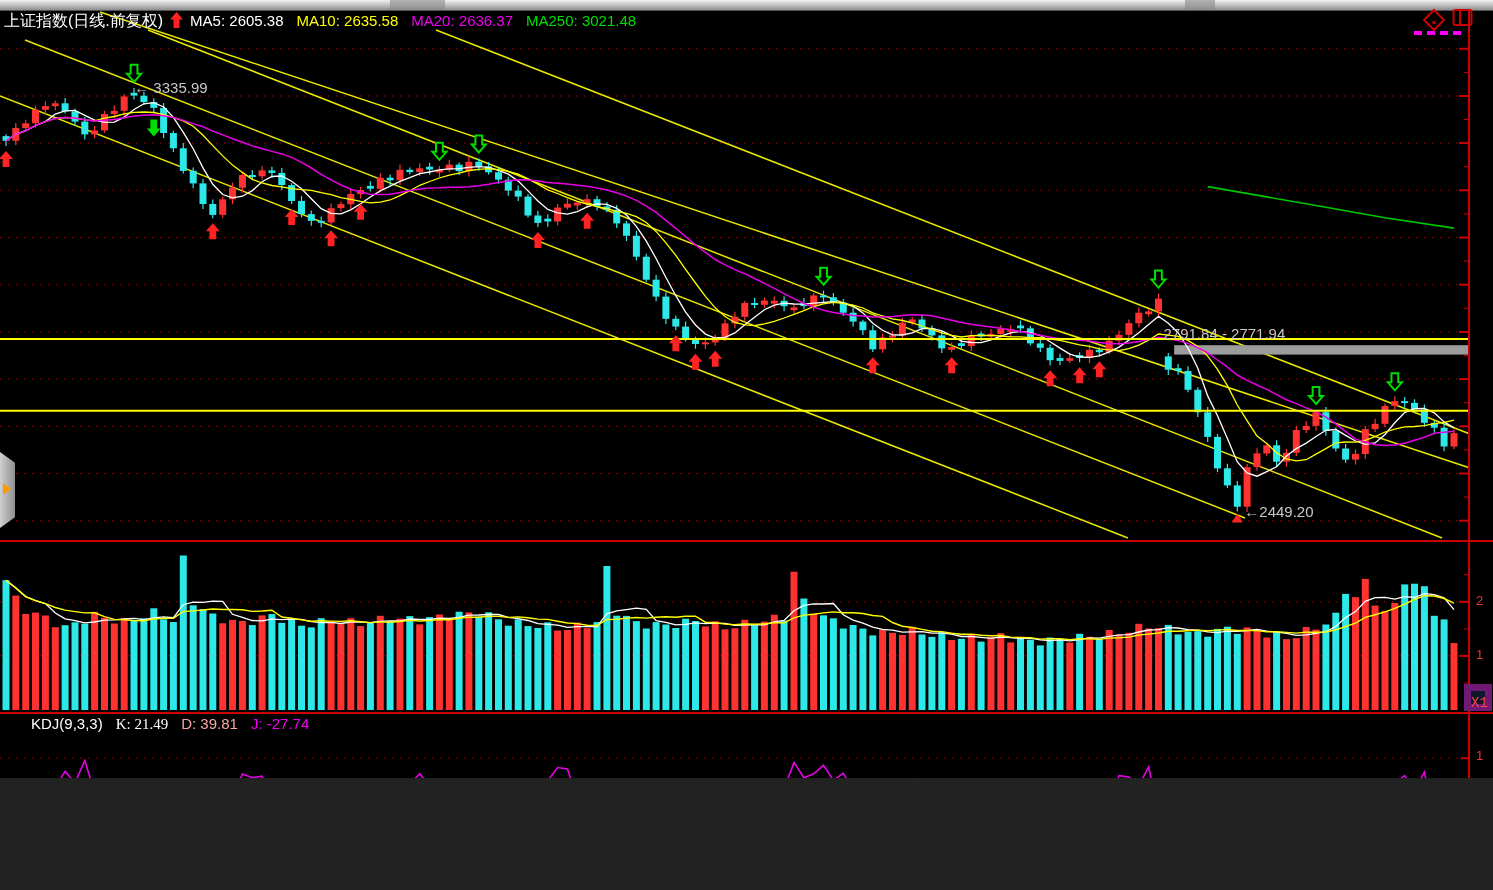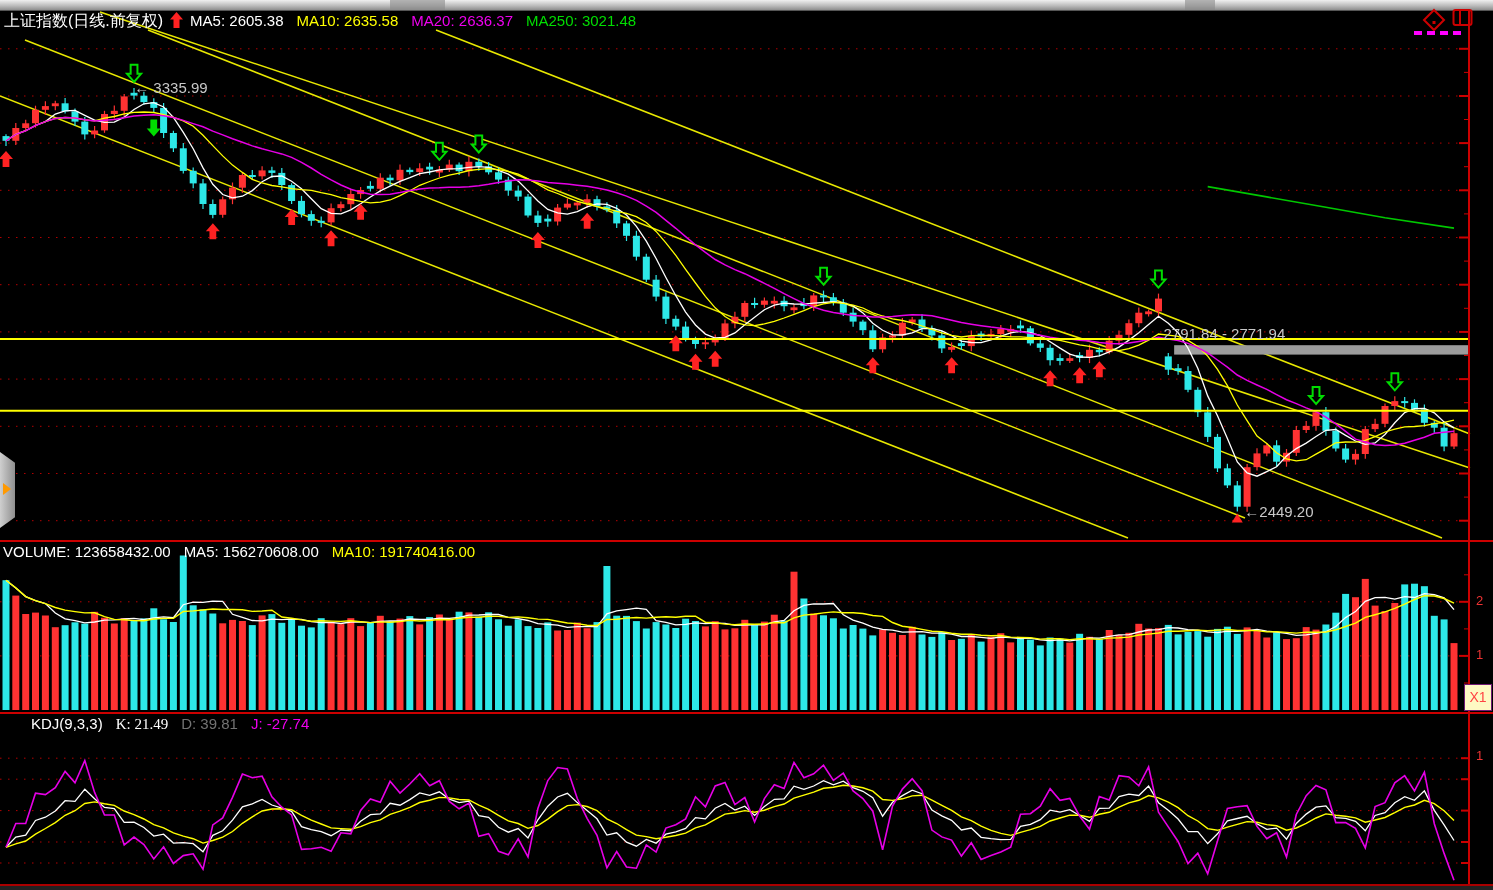--- a/index.html
+++ b/index.html
@@ -1,16 +1,16 @@
 <!DOCTYPE html>
 <html><head>
 <meta charset="utf-8">
 <style>
   html,body{margin:0;padding:0;background:#222;}
-  .screen{position:relative;width:1493px;height:886px;background:#000;overflow:hidden;
+  .screen{position:relative;width:1493px;height:778px;background:#000;overflow:hidden;
           font-family:"Liberation Sans","DejaVu Sans",sans-serif;}
   .topstrip{position:absolute;left:0;top:0;width:100%;height:10px;z-index:4;
             background:linear-gradient(#f0f0f0,#b9b9b9 60%,#8f8f8f);border-bottom:1px solid #555;}
   .topstrip .notch{position:absolute;top:0;height:10px;background:#8a8a8a;opacity:.6;}
   .hdr{position:absolute;z-index:3;font-size:15px;white-space:nowrap;}
   .hdr span{display:inline-block;margin-right:13px;}
   .hdr .ttl{font-size:16px;color:#fff;margin-right:7px;}
   .hdr svg{vertical-align:-2px;margin-right:7px;}
   #main-hdr{left:4px;top:11px;}
   #vol-hdr{left:3px;top:543px;}
@@ -18,45 +18,42 @@
   svg.chart{position:absolute;left:0;top:0;z-index:1;font-family:"Liberation Sans","DejaVu Sans",sans-serif;}
   .icons{position:absolute;top:8px;left:1422px;z-index:5;display:flex;gap:6px;}
   .dashes{position:absolute;left:1414px;top:31px;width:50px;height:4px;z-index:5;
           background:repeating-linear-gradient(90deg,#ff00ff 0 8px,transparent 8px 13px);}
   .lefttab{position:absolute;left:0;top:452px;width:15px;height:76px;z-index:5;
            background:linear-gradient(90deg,#cfcfcf,#8f8f8f);
            clip-path:polygon(0 0,100% 14%,100% 86%,0 100%);cursor:pointer;}
   .lefttab .tri{position:absolute;left:3px;top:31px;width:0;height:0;
            border-left:8px solid #ff9900;border-top:6px solid transparent;border-bottom:6px solid transparent;}
   .badge{position:absolute;left:1464px;top:684px;width:28px;height:27px;z-index:3;box-sizing:border-box;
-         border:1px solid #701a75;color:#ff4444;font-size:14px;line-height:25px;text-align:center;background:#fef9c3;}
+         border:7px solid #701a75;color:#ff4444;font-size:14px;line-height:25px;text-align:center;background:#0f172a;font-family:Liberation Mono, monospace;}
   .axlbl{position:absolute;z-index:3;color:#ee3333;font-size:13px;left:1476px;}
 </style>
 </head>
 <body>
 
 <div class="screen">
 
   <div class="topstrip">
     <div class="notch" style="left:390px;width:55px;"></div>
     <div class="notch" style="left:1185px;width:30px;"></div>
   </div>
 
   <div class="hdr" id="main-hdr">
     <span class="ttl">上证指数(日线.前复权)</span><svg width="13" height="16">
         <path d="M6.5 0 L13 7.5 H9.5 V16 H3.5 V7.5 H0 Z" fill="#ff2222"></path>
       </svg><span id="main-hdr-items"><span style="color: rgb(255, 255, 255);">MA5: 2605.38</span><span style="color: rgb(255, 255, 0);">MA10: 2635.58</span><span style="color: rgb(238, 0, 238);">MA20: 2636.37</span><span style="color: rgb(0, 221, 0);">MA250: 3021.48</span></span>
   </div>
 
-  <div class="hdr" id="vol-hdr">
-    <span id="vol-hdr-items"><span style="color: rgb(255, 255, 255);">VOLUME: 123658432.00</span><span style="color: rgb(255, 255, 255);">MA5: 156270608.00</span><span style="color: rgb(255, 255, 0);">MA10: 191740416.00</span></span>
-  </div>
 
   <div class="hdr" id="kdj-hdr">
-    <span id="kdj-hdr-items"><span style="color: rgb(255, 255, 255); margin-left: 28px;">KDJ(9,3,3)</span><span style="color: rgb(255, 255, 255); font-family: Liberation Serif, serif;">K: 21.49</span><span style="color: #737373;">D: 39.81</span><span style="color: rgb(238, 0, 238);">J: -27.74</span></span>
+    <span id="kdj-hdr-items"><span style="color: rgb(255, 255, 255); margin-left: 28px;">KDJ(9,3,3)</span><span style="color: rgb(255, 255, 255); font-family: Liberation Serif, serif;">K: 21.49</span><span style="color: #fca5a5;">D: 39.81</span><span style="color: rgb(238, 0, 238);">J: -27.74</span></span>
   </div>
 
   <div class="icons">
     <svg width="24" height="24">
       <path d="M12 2 L22 12 L12 22 L2 12 Z" fill="none" stroke="#cc0000" stroke-width="2"></path>
       <rect x="10.5" y="13" width="3" height="3" fill="#cc0000"></rect>
     </svg>
     <svg width="22" height="20">
       <rect x="1.5" y="2" width="18" height="15" rx="2" fill="none" stroke="#cc0000" stroke-width="2"></rect>
       <line x1="8" y1="2" x2="8" y2="17" stroke="#cc0000" stroke-width="2"></line>

